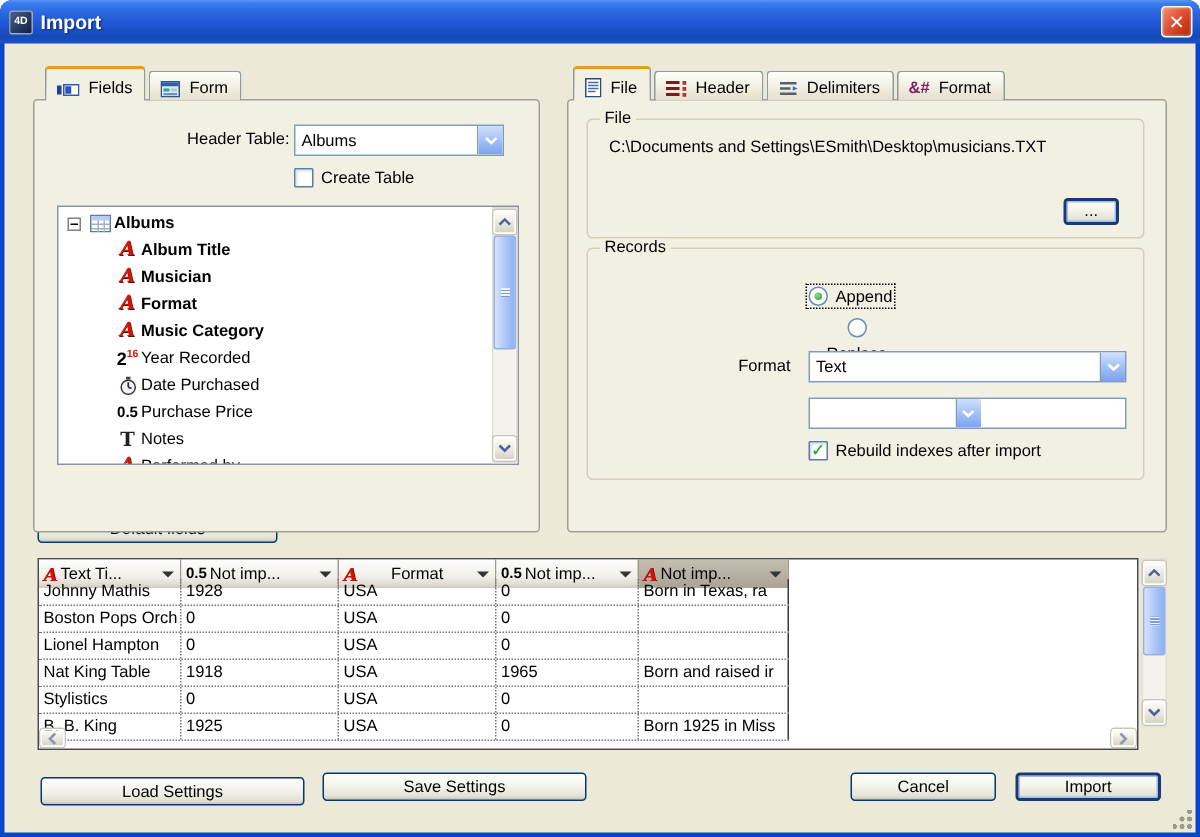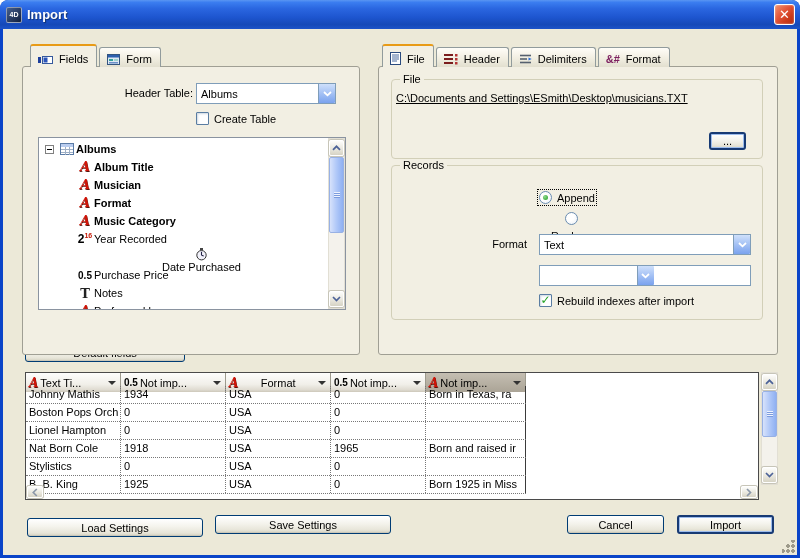--- a/index.html
+++ b/index.html
@@ -206,21 +206,21 @@
               <span class="alpha-glyph">A</span>
             </span>
           <span>Music Category</span>
         </div>
         <div class="tree-item" style="padding-left:37px;">
           <span class="ticon">
               <span class="int-glyph"><span>2</span><sup>16</sup></span>
             </span>
           <span>Year Recorded</span>
         </div>
-        <div class="tree-item" style="padding-left:37px;flex-direction:column;">
+        <div class="tree-item" style="padding-left:37px;">
           <span class="ticon">
             <svg width="11" height="13">
                 <rect x="4" y="0" width="3" height="2" fill="#444"></rect>
                 <circle cx="5.5" cy="7.2" r="4.7" fill="#f2f2fb" stroke="#333"></circle>
                 <line x1="5.5" y1="7.2" x2="5.5" y2="3.8" stroke="#224" stroke-width="1.1"></line>
                 <line x1="5.5" y1="7.2" x2="7.7" y2="8" stroke="#224" stroke-width="1.1"></line>
               </svg>
           </span>
           <span>Date Purchased</span>
         </div>
@@ -301,21 +301,21 @@
             <span>&amp;#</span>
           </span>
         <span class="lbl">Format</span>
       </div>
     </div>
 
     <div class="tabpanel" style="left:375px; top:37px; width:400px; height:289px;">
 
       <div class="groupbox" style="left:12px; top:12px; width:372px; height:80px;">
         <span class="gtitle">File</span>
-        <div style="position:absolute; left:4px; top:12px; right:8px; white-space:nowrap; overflow:hidden;text-decoration:underline;">C:\Documents and Settings\ESmith\Desktop\musicians.TXT</div>
+        <div style="position:absolute; left:14px; top:12px; right:8px; white-space:nowrap; overflow:hidden;">C:\Documents and Settings\ESmith\Desktop\musicians.TXT</div>
         <div class="xp-btn default" style="right:16px; bottom:8px; width:37px; height:18px;">
           <span>...</span>
         </div>
       </div>
 
       <div class="groupbox" style="left:12px; top:98px; width:372px; height:155px;">
         <span class="gtitle">Records</span>
 
         <div class="ctl-row focus-dotted" style="left:147px; top:25px;">
           <span class="radio">
@@ -397,41 +397,41 @@
               <span class="alpha-glyph" style="font-size:12px;">A</span>
             </span>
           <span class="hlbl">Not imp...</span>
           <span class="harrow"></span>
         </div>
       </div>
 
       <div id="pbody">
         <div class="prow">
           <span class="pcell" style="width:95px;">Johnny Mathis</span>
-          <span class="pcell" style="width:105px;">1934</span>
+          <span class="pcell" style="width:105px;">1928</span>
           <span class="pcell" style="width:105px;">USA</span>
           <span class="pcell" style="width:95px;">0</span>
           <span class="pcell last" style="width:100px;">Born in Texas, ra</span>
         </div>
         <div class="prow">
           <span class="pcell" style="width:95px;">Boston Pops Orch</span>
           <span class="pcell" style="width:105px;">0</span>
           <span class="pcell" style="width:105px;">USA</span>
           <span class="pcell" style="width:95px;">0</span>
           <span class="pcell last" style="width:100px;"></span>
         </div>
         <div class="prow">
           <span class="pcell" style="width:95px;">Lionel Hampton</span>
           <span class="pcell" style="width:105px;">0</span>
           <span class="pcell" style="width:105px;">USA</span>
           <span class="pcell" style="width:95px;">0</span>
           <span class="pcell last" style="width:100px;"></span>
         </div>
         <div class="prow">
-          <span class="pcell" style="width:95px;">Nat Born Cole</span>
+          <span class="pcell" style="width:95px;">Nat King Table</span>
           <span class="pcell" style="width:105px;">1918</span>
           <span class="pcell" style="width:105px;">USA</span>
           <span class="pcell" style="width:95px;">1965</span>
           <span class="pcell last" style="width:100px;">Born and raised ir</span>
         </div>
         <div class="prow">
           <span class="pcell" style="width:95px;">Stylistics</span>
           <span class="pcell" style="width:105px;">0</span>
           <span class="pcell" style="width:105px;">USA</span>
           <span class="pcell" style="width:95px;">0</span>

